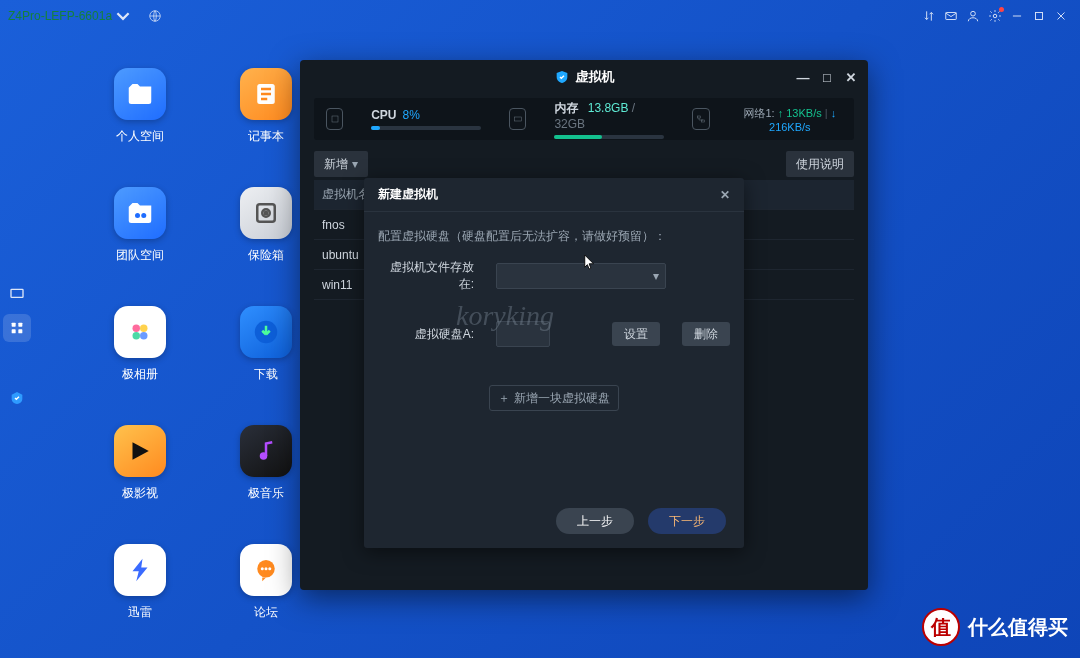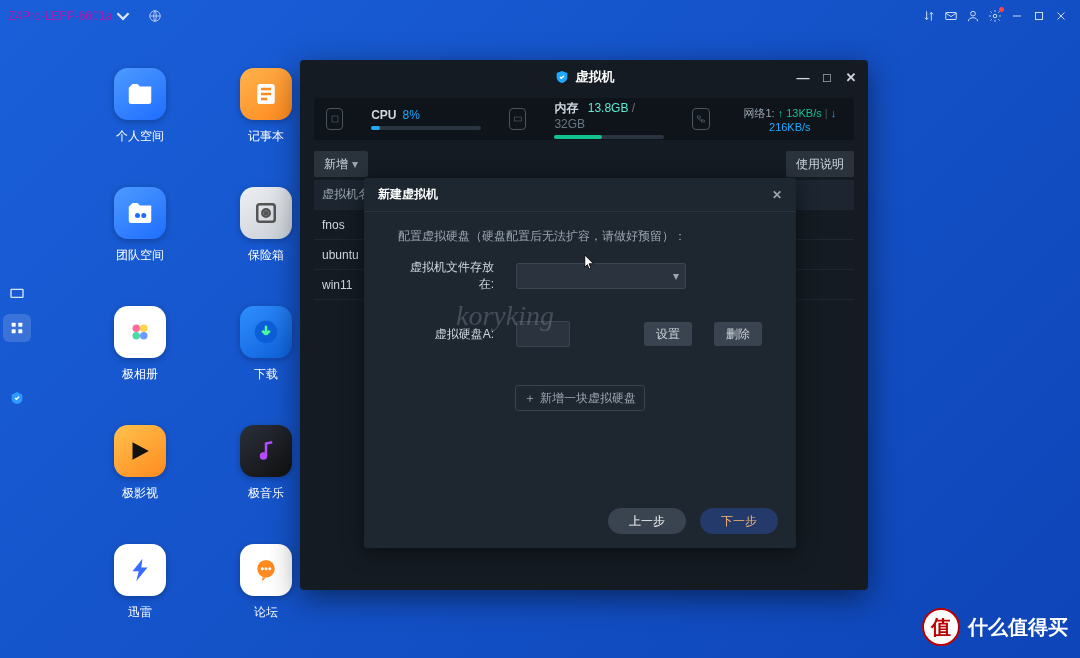--- a/index.html
+++ b/index.html
@@ -1,19 +1,19 @@
 <!DOCTYPE html>
 <html><head>
 <meta charset="utf-8">
 <style>
   * { box-sizing: border-box; margin: 0; padding: 0; font-family: "Microsoft YaHei", "PingFang SC", Arial, sans-serif; }
   body { width: 1080px; height: 658px; background: linear-gradient(135deg, #1A5FD9 0%, #1452C8 50%, #0E45B8 100%); overflow: hidden; position: relative; }
 
   
-  .topbar { height: 28px; display: flex; align-items: center; padding: 16px 8px; color: #a21caf; font-size: 12px; }
+  .topbar { height: 28px; display: flex; align-items: center; padding: 16px 8px; color: #15803d; font-size: 12px; }
   .topbar .device { display: flex; align-items: center; gap: 4px; cursor: pointer; }
   .topbar .spacer { flex: 1; }
   .topbar .icon-btn { width: 22px; height: 22px; display: flex; align-items: center; justify-content: center; position: relative; cursor: pointer; }
   .topbar svg { width: 14px; height: 14px; stroke: #DDE6F8; fill: none; stroke-width: 1.6; }
   .dot-red { position: absolute; top: 2px; right: 2px; width: 5px; height: 5px; background: #F44; border-radius: 50%; }
   .globe-ic svg { stroke-width: 1.3; }
 
   
   .left-rail { position: absolute; left: 0; top: 280px; width: 34px; display: flex; flex-direction: column; gap: 6px; align-items: center; }
   .rail-item { width: 28px; height: 28px; border-radius: 6px; display: flex; align-items: center; justify-content: center; }
@@ -49,24 +49,24 @@
   .toolbar { height: 32px; margin: 8px 14px 0; display: flex; align-items: center; }
   .tb-btn { height: 26px; padding: 0 10px; background: #2A323C; color: #cfd6de; font-size: 12px; border-radius: 2px; display: flex; align-items: center; cursor: pointer; }
   .tb-spacer { flex: 1; }
 
   .vm-table { margin: 0 14px; }
   .vm-table .hdr, .vm-table .row { display: flex; align-items: center; height: 30px; border-bottom: 1px solid #1E2630; padding: 0 8px; font-size: 12px; }
   .vm-table .hdr { background: #1C2530; color: #9aa6b2; }
   .vm-table .row { color: #cfd6de; background: #141B22; }
 
   
-  .modal { position: absolute; left: 64px; top: 118px; width: 432px; height: 370px; background: #1E2630; border-radius: 3px; box-shadow: 0 4px 20px rgba(0,0,0,.5); }
+  .modal { position: absolute; left: 64px; top: 118px; width: 380px; height: 370px; background: #1E2630; border-radius: 3px; box-shadow: 0 4px 20px rgba(0,0,0,.5); }
   .modal .m-title { height: 34px; display: flex; align-items: center; padding: 0 14px; color: #fff; font-size: 12px; font-weight: 600; border-bottom: 1px solid #2A333E; position: relative; }
   .modal .m-close { position: absolute; right: 8px; top: 6px; width: 22px; height: 22px; display: flex; align-items: center; justify-content: center; color: #9aa6b2; cursor: pointer; }
-  .modal .m-body { padding: 16px 34px; color: #9aa6b2; font-size: 12px; }
+  .modal .m-body { padding: 16px 14px; color: #9aa6b2; font-size: 12px; }
   .form-row { display: flex; align-items: center; margin-top: 14px; gap: 22px; }
   .form-row .flabel { width: 96px; text-align: right; color: #cfd6de; }
   .form-row .finput { flex: 0 0 170px; height: 26px; background: #2A333E; border: 1px solid #3A4450; border-radius: 2px; position: relative; }
   .form-row .finput.short { flex: 0 0 54px; }
   .form-row .finput .caret { position: absolute; right: 6px; top: 5px; color: #9aa6b2; }
   .pill { height: 24px; padding: 0 12px; background: #3A4450; color: #cfd6de; border-radius: 3px; display: flex; align-items: center; font-size: 12px; cursor: pointer; }
   .dropdown { position: absolute; left: 122px; top: 96px; width: 230px; background: #34404E; color: #fff; font-size: 12px; padding: 6px 10px; border-radius: 2px; cursor: pointer; }
   .add-disk { margin: 38px auto 0; width: 130px; height: 26px; border: 1px solid #3A4450; color: #9aa6b2; border-radius: 3px; display: flex; align-items: center; justify-content: center; gap: 4px; cursor: pointer; }
   .m-footer { position: absolute; bottom: 14px; right: 18px; display: flex; gap: 14px; }
   .m-footer .fbtn { width: 78px; height: 26px; border-radius: 13px; display: flex; align-items: center; justify-content: center; font-size: 12px; cursor: pointer; }

